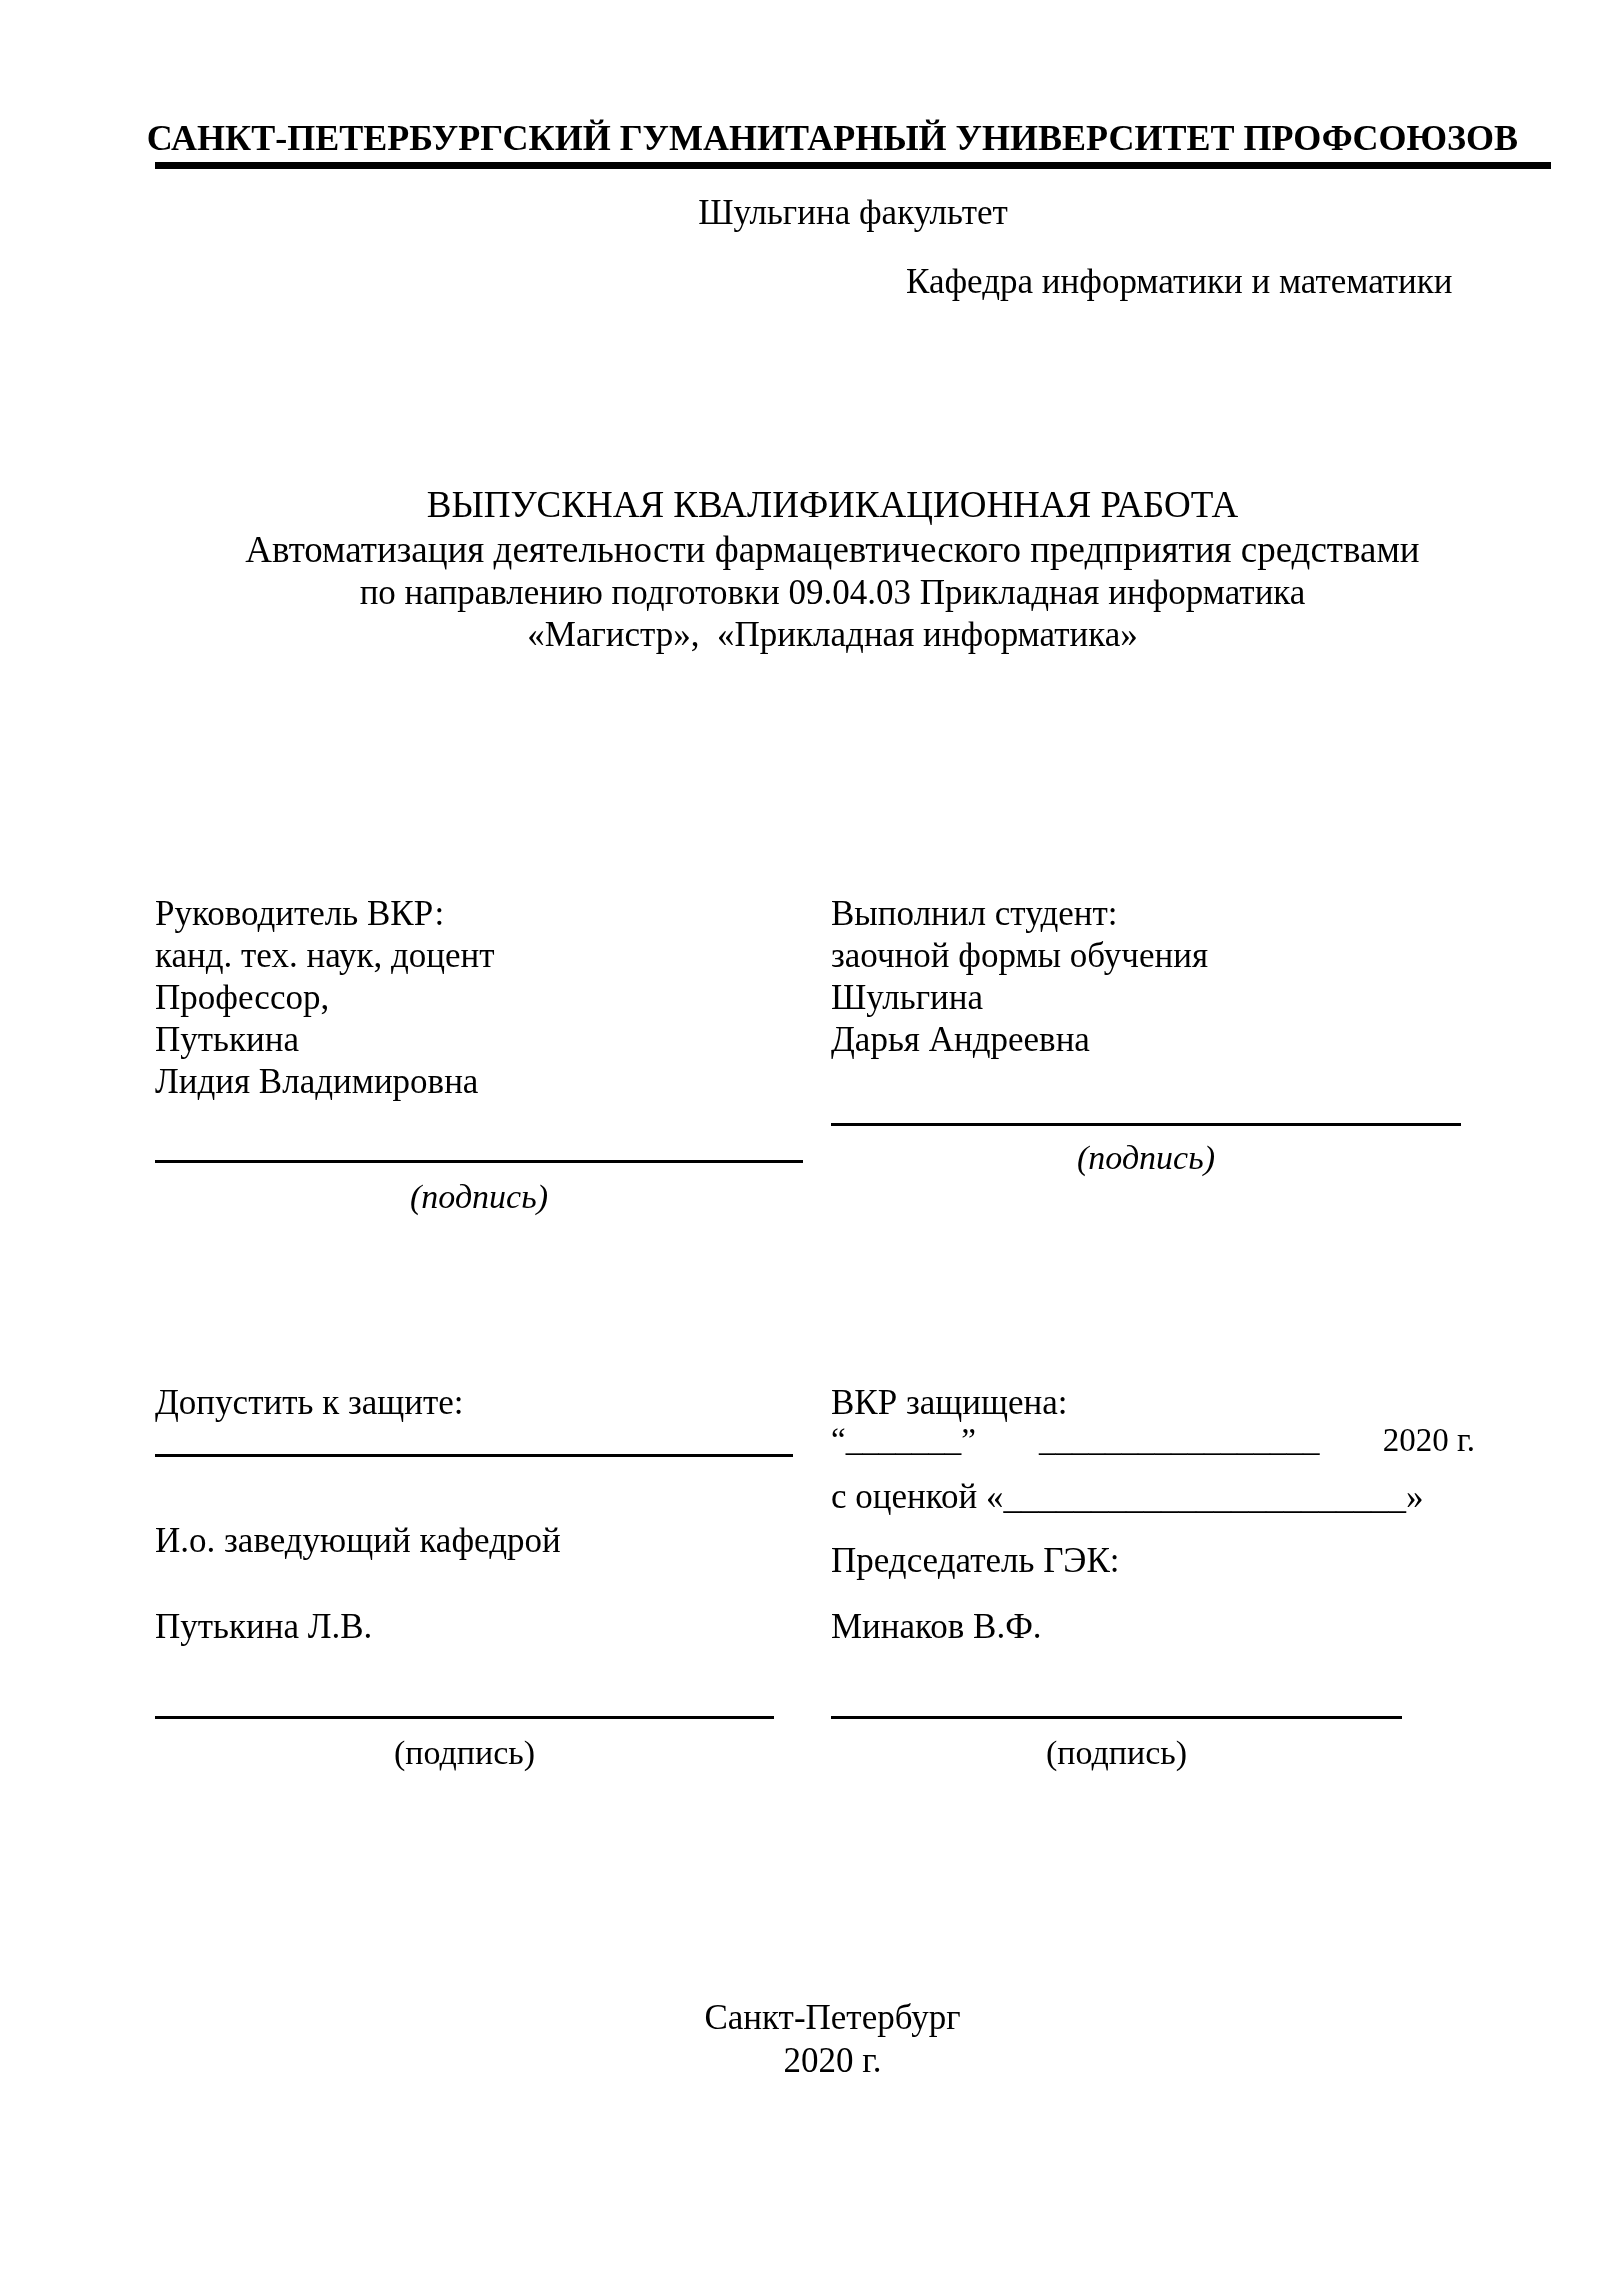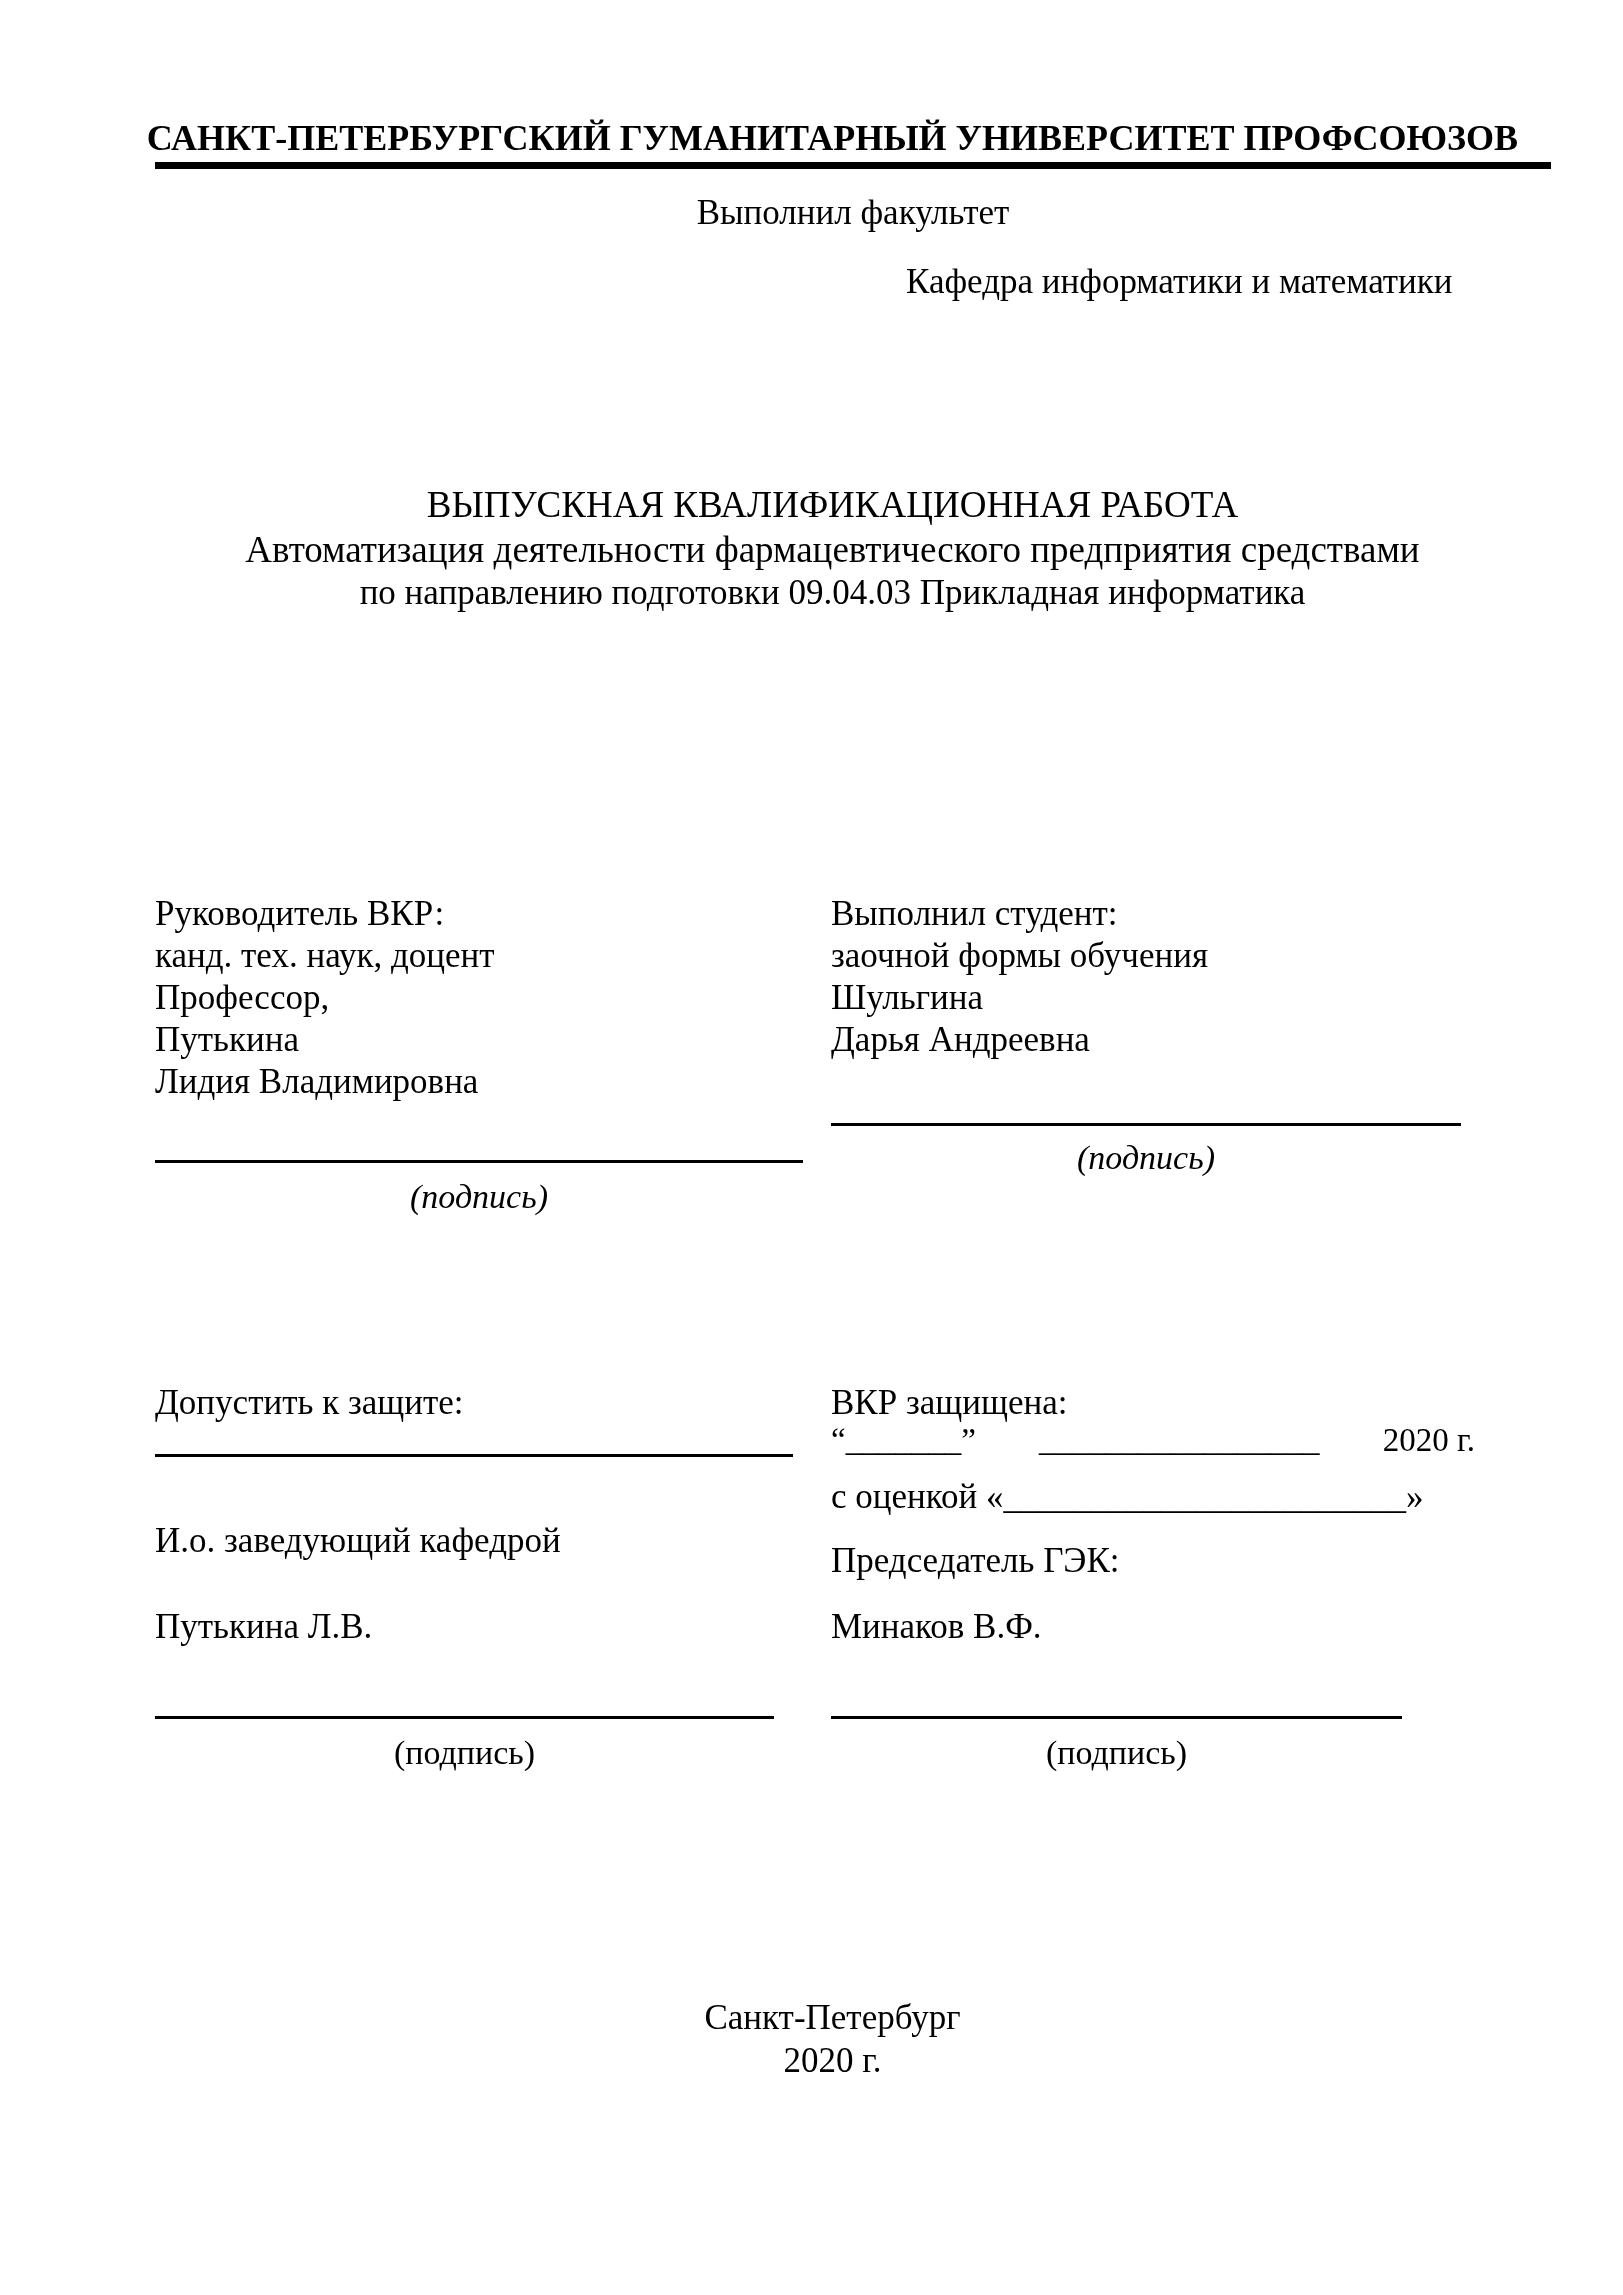--- a/index.html
+++ b/index.html
@@ -54,27 +54,28 @@
 
   .footer-block { left: 115px; top: 1996px; width: 1435px; font-size: 35px; line-height: 43px; text-align: center; }
 </style>
 </head>
 <body>
 
 <div class="page">
 
   <div class="abs header-title">САНКТ-ПЕТЕРБУРГСКИЙ ГУМАНИТАРНЫЙ УНИВЕРСИТЕТ ПРОФСОЮЗОВ</div>
   <div class="abs header-rule"></div>
-  <div class="abs faculty-line body-text center">Выполнил факультет</div>
+  <div class="abs faculty-line body-text center">Шульгина факультет</div>
   <div class="abs department-line body-text">Кафедра информатики и математики</div>
 
   <div class="abs title-block">
     <div class="title-main">ВЫПУСКНАЯ КВАЛИФИКАЦИОННАЯ РАБОТА</div>
     <div class="title-main">Автоматизация деятельности фармацевтического предприятия средствами</div>
     <div class="title-sub"><span>по направлению подготовки </span><span class="b">09.04.03 Прикладная информатика</span></div>
+    <div class="title-sub pre">«Магистр»,  «Прикладная информатика»</div>
   </div>
 
   <div class="abs col-left body-text" style="top:893px; width:659px;">
     <div class="b">Руководитель ВКР:</div>
     <div>канд. тех. наук, доцент</div>
     <div>Профессор,</div>
     <div class="b">Путькина</div>
     <div class="b">Лидия Владимировна</div>
   </div>
 

